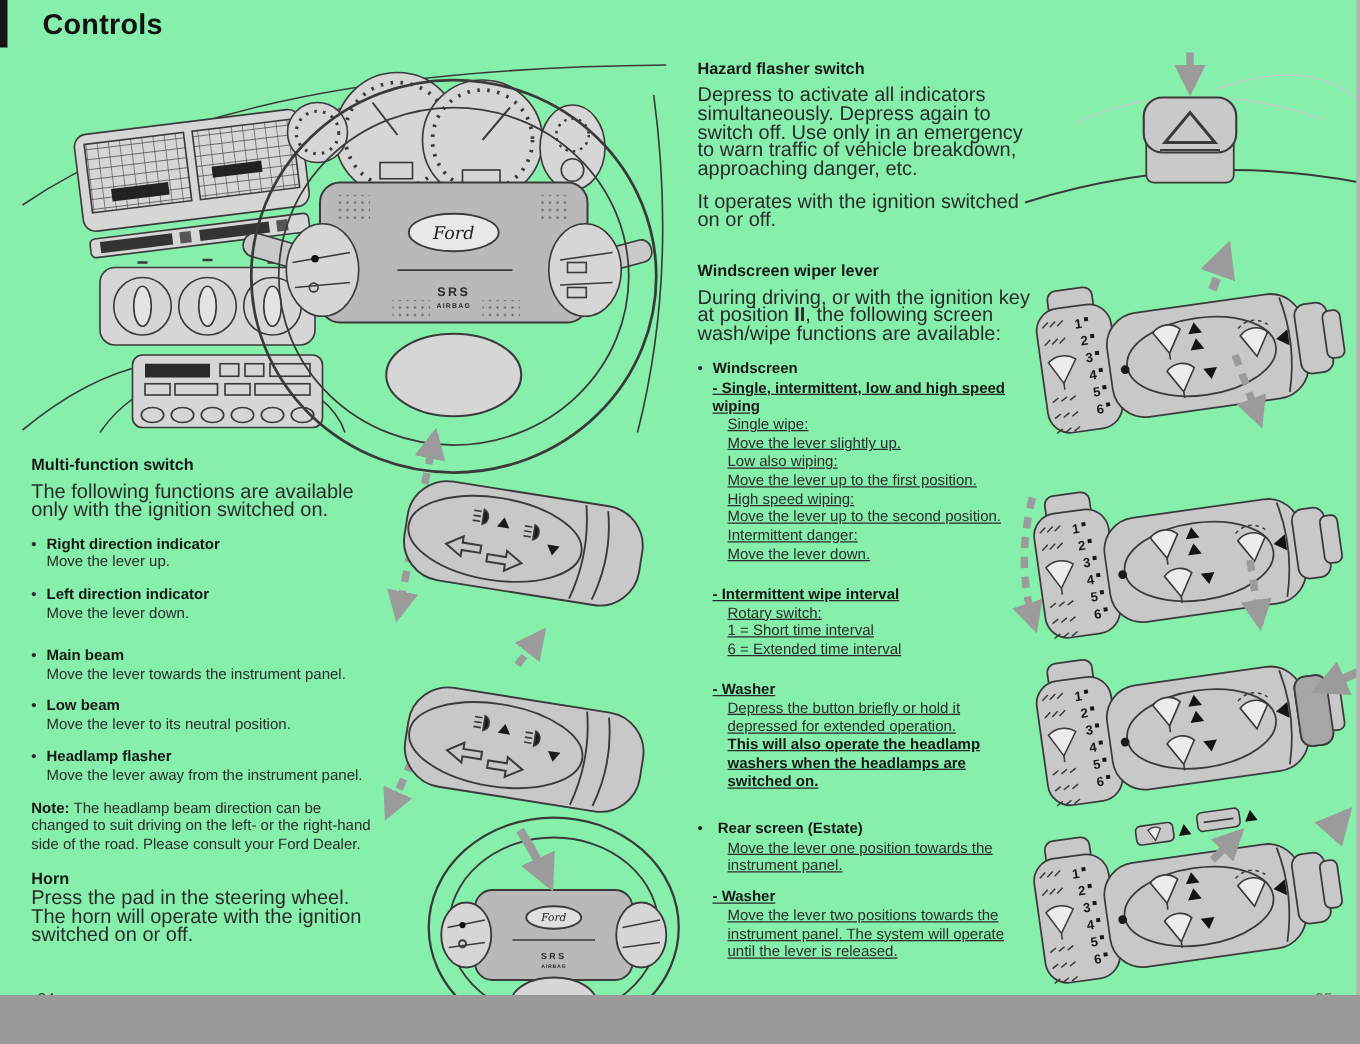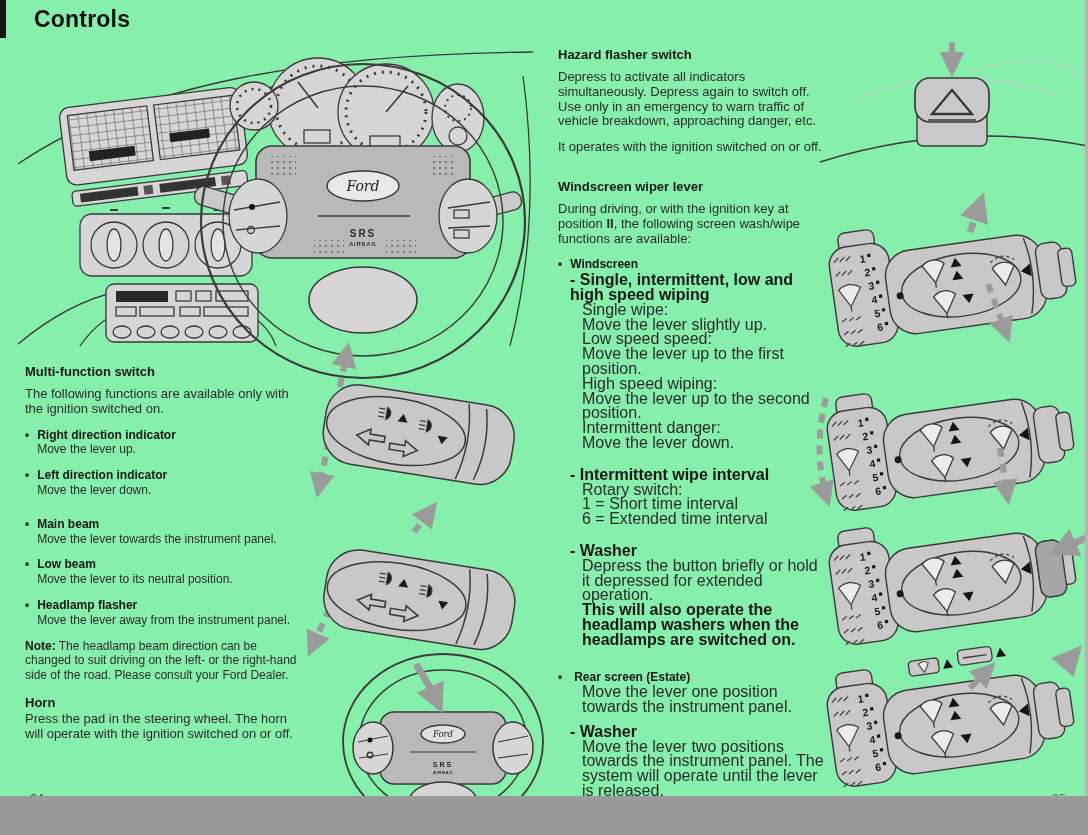--- a/index.html
+++ b/index.html
@@ -2,31 +2,31 @@
 <html><head>
 <meta charset="utf-8">
 <style>
   html,body{margin:0;padding:0;background:#9a9a9a;}
   .sheet{position:relative;width:1088px;height:796px;background:#86efac;overflow:hidden;
          font-family:"Liberation Sans",sans-serif;color:#2b2b2b;}
   .abs{position:absolute;}
   .h1{font-size:23px;font-weight:bold;color:#121212;letter-spacing:.2px;}
   .h2{font-size:13px;font-weight:bold;color:#191919;margin:0 0 8px;}
   .h2.tight{margin:0 0 2px;}
-  .p{font-size:13px;line-height:14.8px;margin:0 0 11px;}
+  .p{font-size:16px;line-height:14.8px;margin:0 0 11px;}
   .col{position:absolute;}
   .col-left{left:25px;top:364px;width:274px;}
   .col-right{left:558px;top:47px;width:268px;}
   .bul{display:flex;gap:8px;margin:0 0 11px;font-size:12px;line-height:14.8px;}
   .bul .dot{font-weight:bold;flex:0 0 auto;}
   .bul-label{font-weight:bold;color:#171717;}
   .gap-lg{margin-top:19px;}
   .note{font-size:12px;line-height:14.8px;margin:4px 0 12px;}
   .note b{color:#141414;margin-top:26px;}
-  .sub{margin:9px 0 0 12px;font-size:16px;line-height:14.8px;}
+  .sub{margin:9px 0 0 12px;font-size:12px;line-height:14.8px;text-decoration:underline;}
   .sub-h{font-weight:bold;color:#171717;}
   .sub-body{margin-left:12px;}
   .sub-bold{font-weight:bold;color:#171717;margin-left:12px;}
   .pageno{position:absolute;font-size:12.5px;color:#3d3d3d;}
   .pageno.right{color:#6d6d6d;}
   svg{position:absolute;overflow:visible;}
   svg text{font-family:"Liberation Sans",sans-serif;}
   .num{font-size:10.5px;font-weight:bold;fill:#161616;}
   .fordtxt{font-family:"DejaVu Serif",serif;font-style:italic;fill:#1c1c1c;}
   .srs{font-weight:bold;fill:#2a2a2a;letter-spacing:2px;}
@@ -344,21 +344,21 @@
     <div class="bul" style="margin-bottom:0;">
       <span class="dot">•</span>
       <div class="bul-label">Windscreen</div>
     </div>
 
     <div class="sub" style="margin-top:1px;">
       <div class="sub-h">- Single, intermittent, low and high speed wiping</div>
       <div class="sub-body">
         <div>Single wipe:</div>
         <div>Move the lever slightly up.</div>
-        <div>Low speed speed:</div>
+        <div>Low also wiping:</div>
         <div>Move the lever up to the first position.</div>
         <div>High speed wiping:</div>
         <div>Move the lever up to the second position.</div>
         <div>Intermittent danger:</div>
         <div>Move the lever down.</div>
       </div>
     </div>
 
     <div class="sub" style="margin-top:17px;">
       <div class="sub-h">- Intermittent wipe interval</div>

